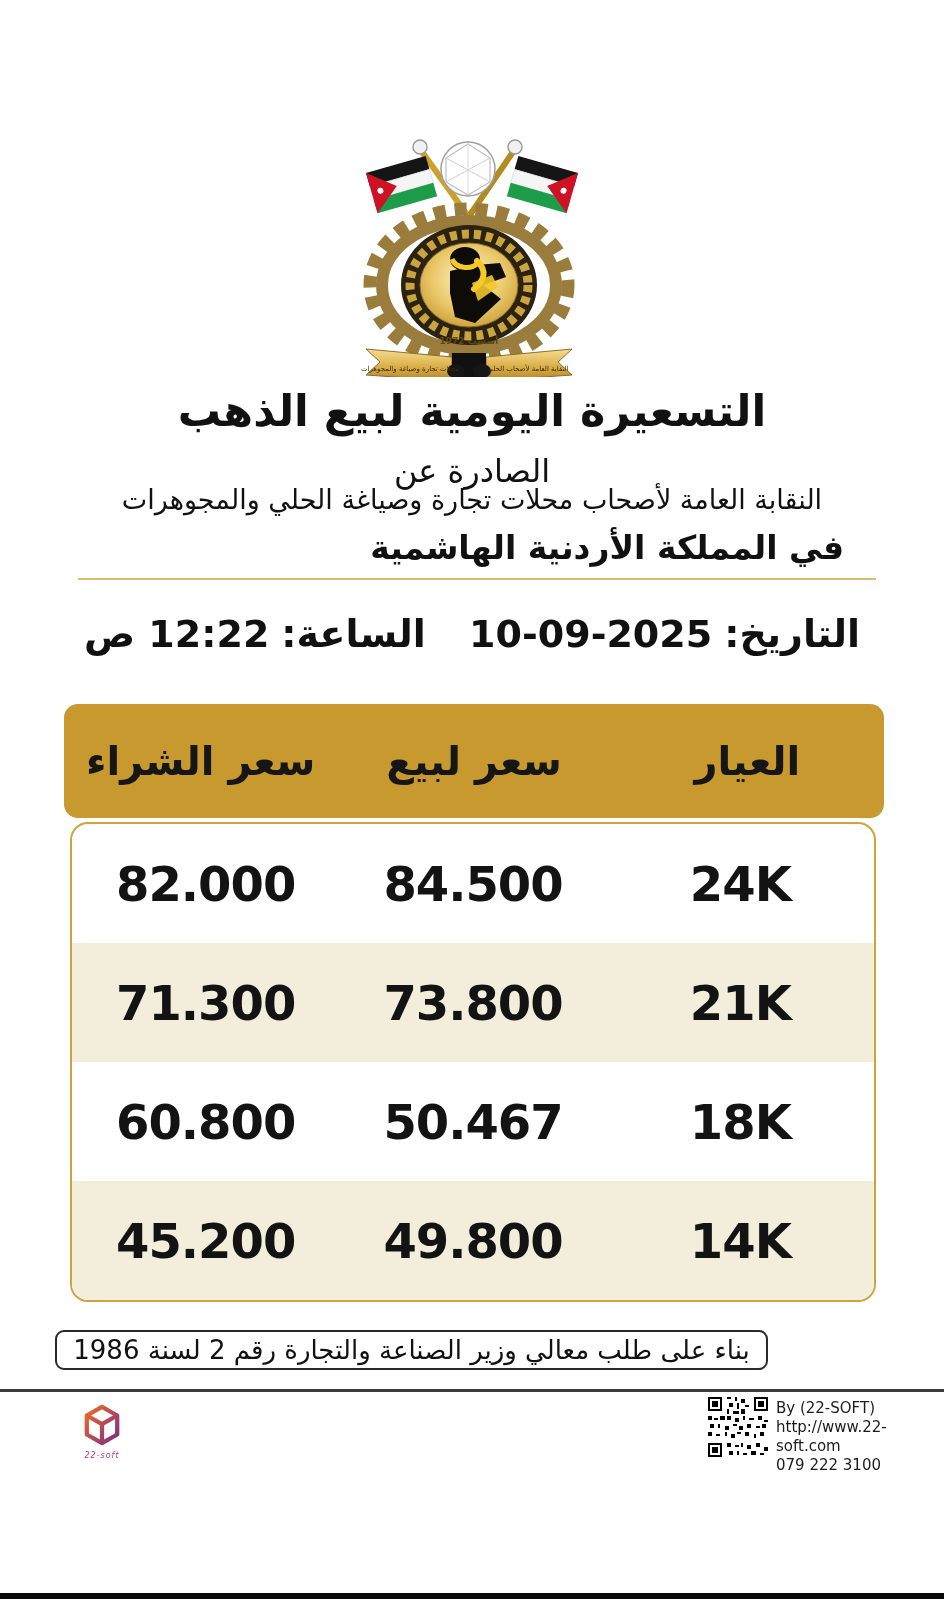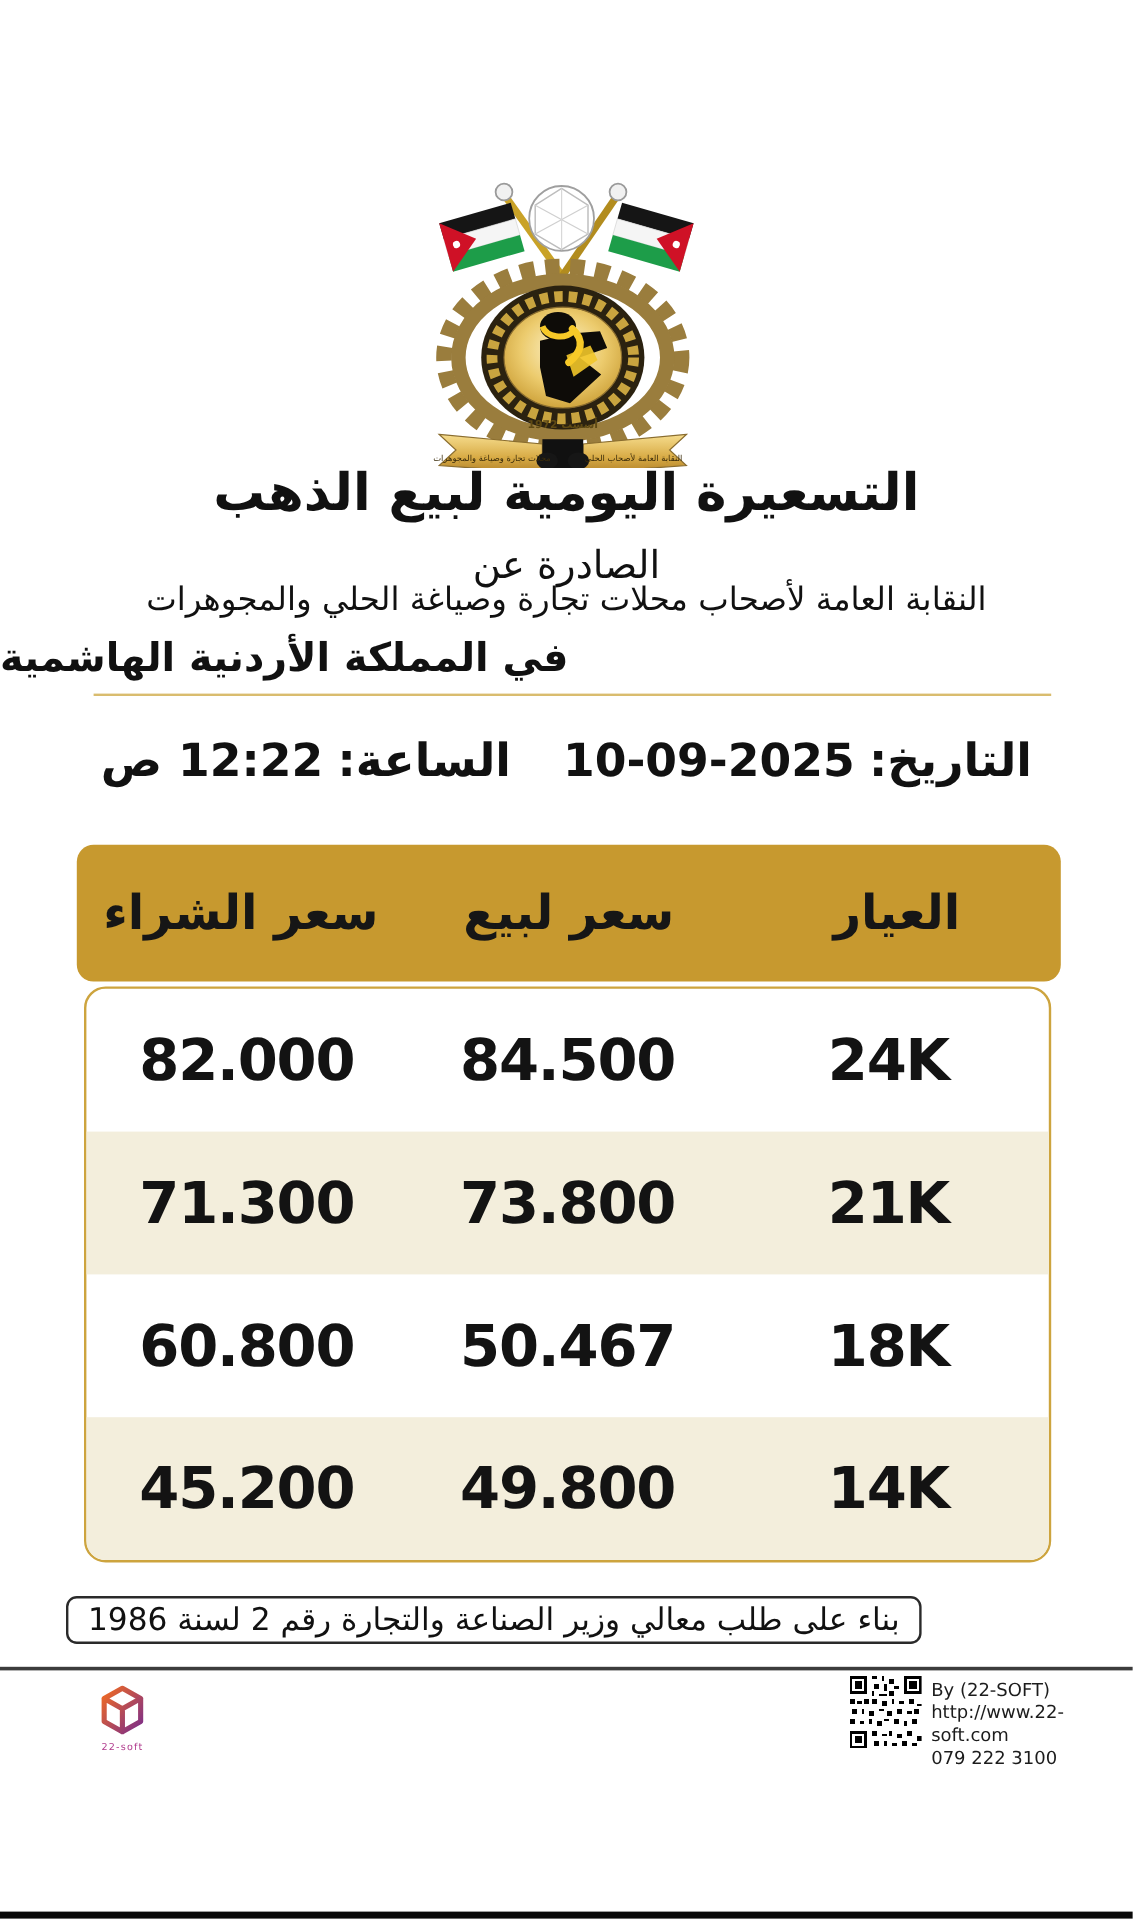--- a/index.html
+++ b/index.html
@@ -3,27 +3,27 @@
 <meta charset="utf-8">
 <style>
   html,body{margin:0;padding:0;}
   body{
     width:944px;height:1599px;position:relative;background:#ffffff;
     font-family:"DejaVu Sans","Liberation Sans",sans-serif;color:#111;
     overflow:hidden;
   }
   .abs{position:absolute;}
   
-  .logo-wrap{left:352px;top:138px;width:240px;height:252px;}
+  .logo-wrap{left:352px;top:125px;width:240px;height:252px;}
   
   .title{left:0;top:386px;width:944px;text-align:center;
          font-size:43px;font-weight:800;letter-spacing:-1px;direction:rtl;}
   .issued{left:0;top:452px;width:944px;text-align:center;font-size:32px;direction:rtl;}
   .org{left:0;top:484px;width:944px;text-align:center;font-size:27px;direction:rtl;}
-  .country{left:0;top:528px;width:844px;text-align:left;font-size:33px;font-weight:600;direction:rtl;}
+  .country{left:0;top:528px;width:844px;text-align:right;font-size:33px;font-weight:600;direction:rtl;}
   .gold-divider{left:78px;top:578px;width:798px;height:2px;background:#d9bc6e;}
   
   .datetime{left:0;top:612px;width:944px;box-sizing:border-box;padding:0 84px;
             display:flex;justify-content:space-between;direction:rtl;
             font-size:38px;font-weight:800;}
   .dt-group{display:flex;gap:12px;white-space:nowrap;}
   
   .thead{left:64px;top:704px;width:820px;height:114px;background:#c7992f;
          border-radius:14px;display:grid;grid-template-columns:1fr 1fr 1fr;
          direction:rtl;align-items:center;justify-items:center;
@@ -34,21 +34,21 @@
         align-items:center;justify-items:center;font-size:48px;font-weight:800;
         letter-spacing:-1px;color:#131313;}
   .trow.alt{background:#f3eedc;}
   
   .note-row{left:0;top:1330px;width:823px;text-align:center;direction:rtl;}
   .note-box{display:inline-block;border:2px solid #2a2a2a;border-radius:9px;
             padding:3px 16px;font-size:26px;color:#111;background:#fff;}
   
   .footer-line{left:0;top:1389px;width:944px;height:3px;background:#3c3c3c;}
   .brand{left:76px;top:1404px;width:52px;text-align:center;}
-  .brand-label{font-size:8px;color:#b03a8c;margin-top:1px;letter-spacing:1px;}
+  .brand-label{font-size:8px;color:#b03a8c;margin-top:1px;letter-spacing:1px;font-style:italic;}
   .qr{left:708px;top:1396px;width:60px;height:62px;}
   .soft-info{left:776px;top:1399px;width:170px;direction:ltr;text-align:left;
              font-size:15px;line-height:19px;color:#1c1c1c;}
   .bottom-bar{left:0;top:1593px;width:944px;height:6px;background:#0a0a0a;}
 </style>
 </head>
 <body>
 
 <div class="abs logo-wrap">
   <svg width="240" height="252" viewBox="0 0 240 252">

